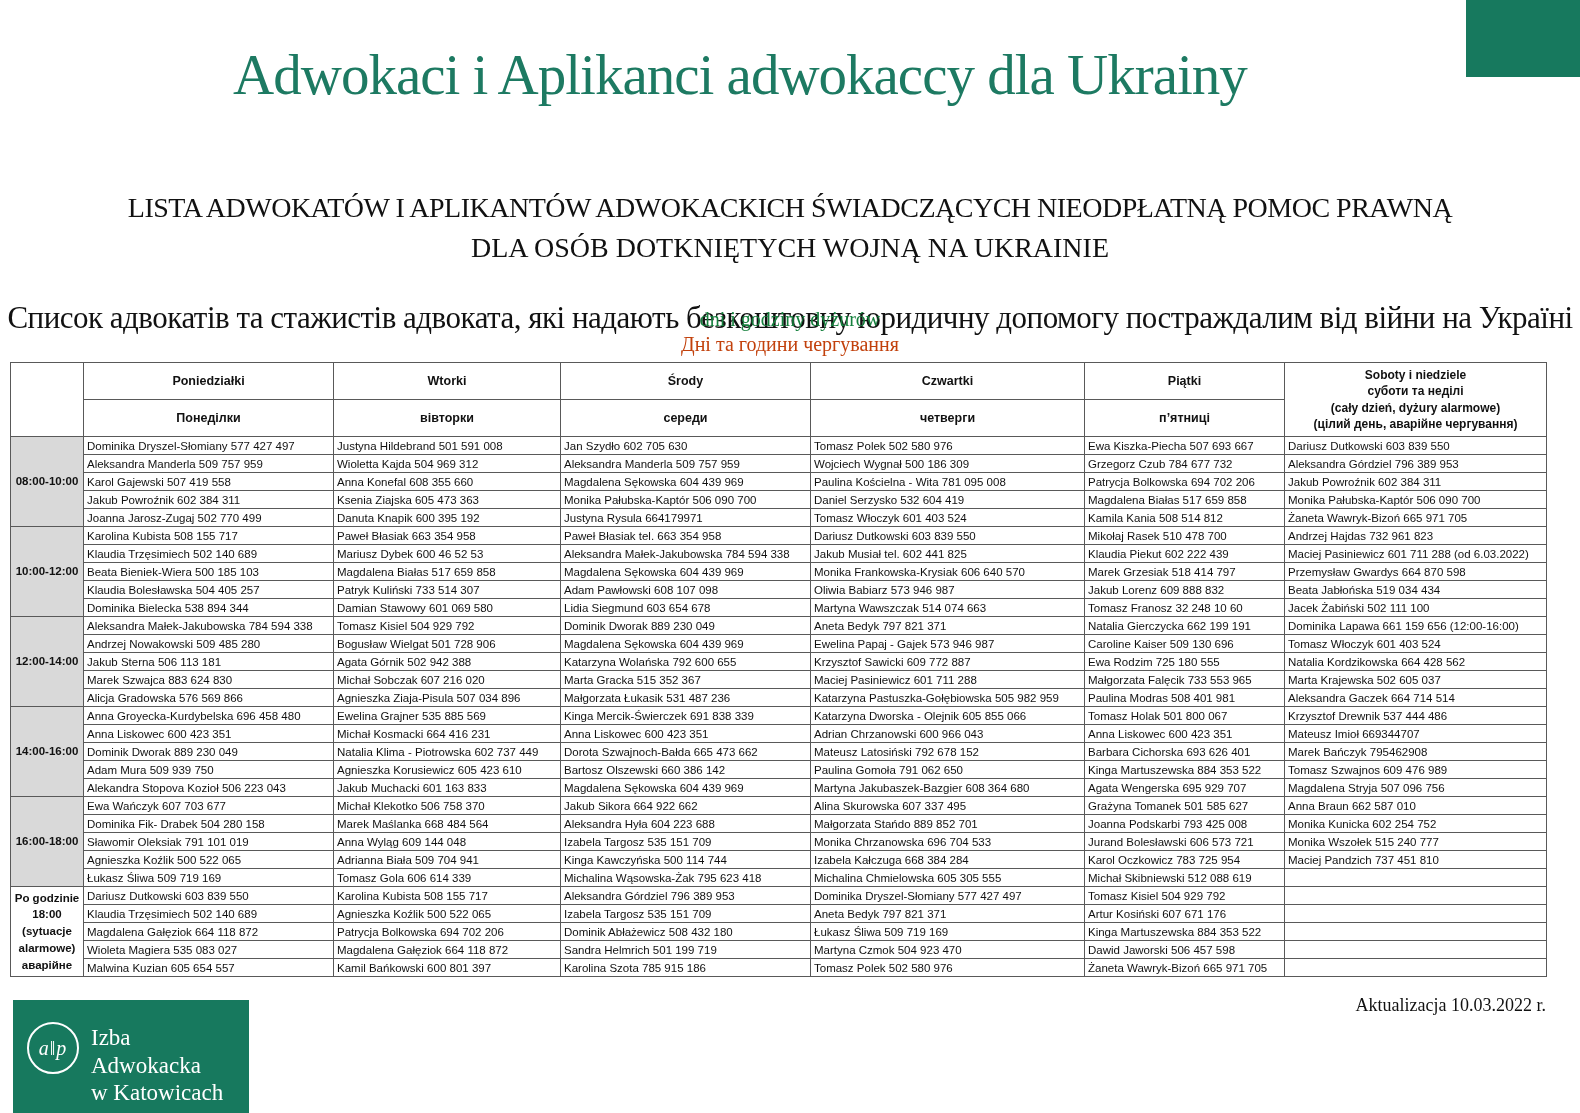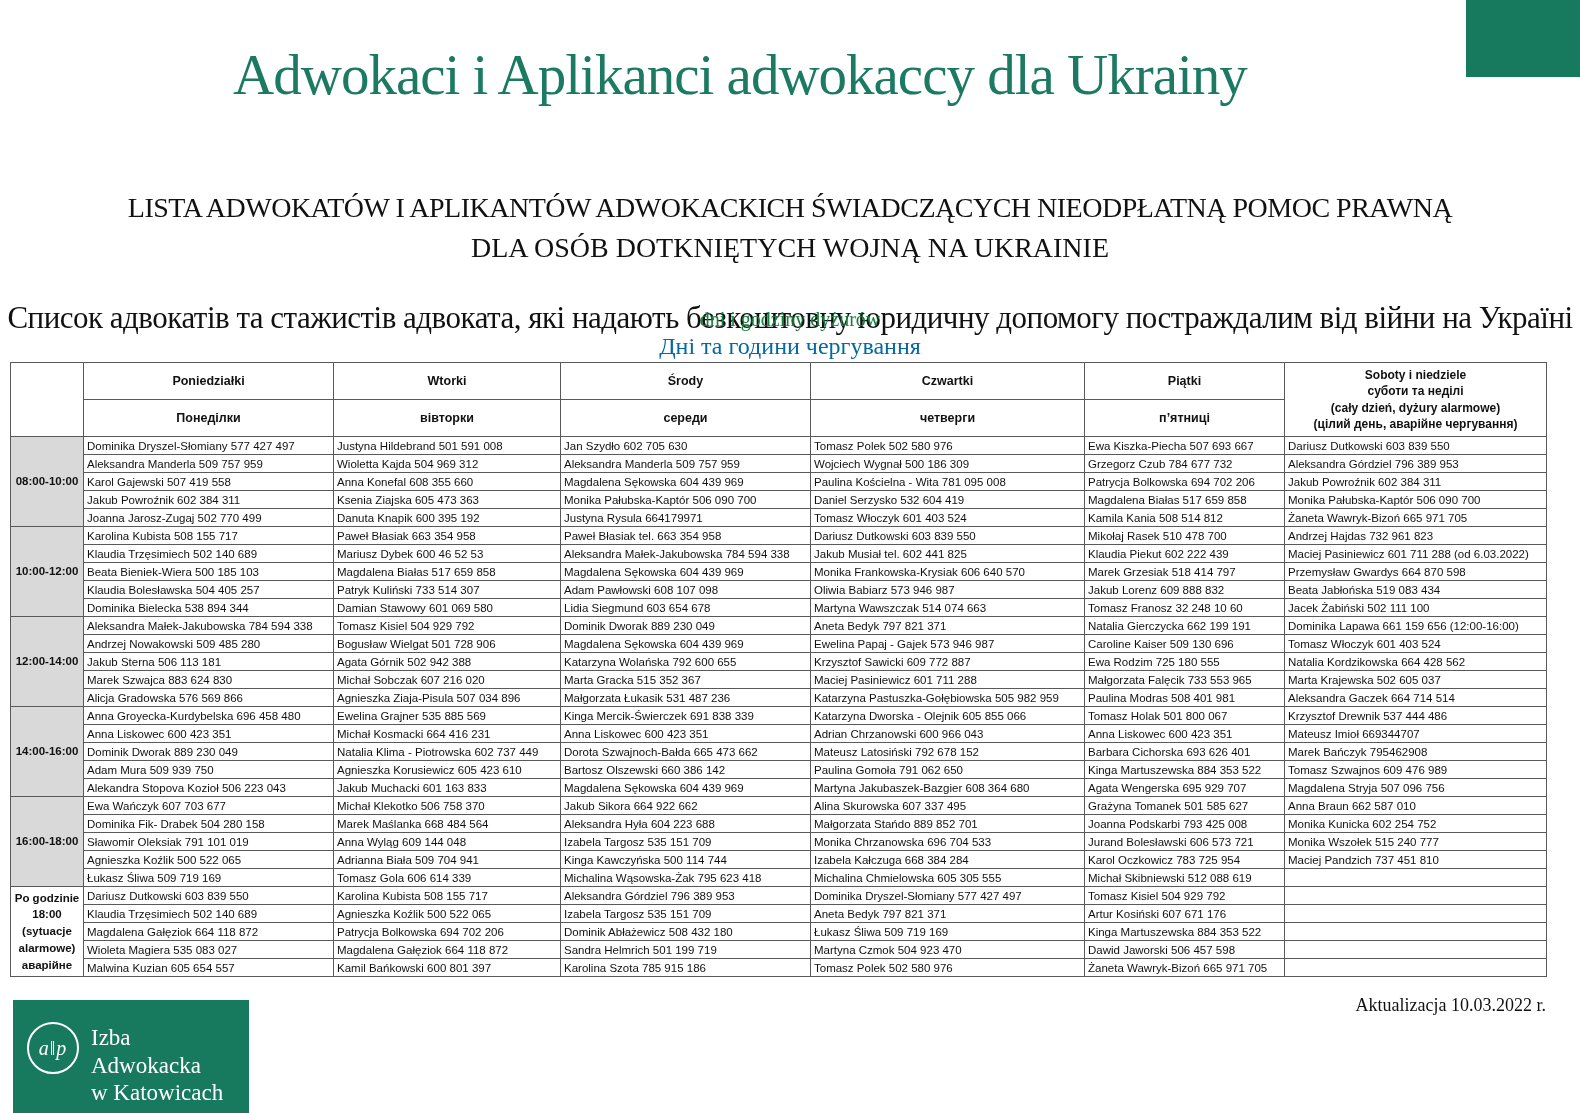--- a/index.html
+++ b/index.html
@@ -56,21 +56,21 @@
   .note-pl {
     position: absolute; top: 308px; left: 0; width: 1580px;
     text-align: center;
     font-family: "Liberation Serif", serif;
     font-size: 20px; color: #15803d;
   }
   .note-uk {
     position: absolute; top: 333px; left: 0; width: 1580px;
     text-align: center;
     font-family: "Liberation Serif", serif;
-    font-size: 24px; color: #0369a1;
+    font-size: 20px; color: #c2410c;
   }
   
   table.schedule {
     position: absolute; top: 362px; left: 10px;
     width: 1536px;
     border-collapse: collapse; table-layout: fixed;
     font-family: "Liberation Sans", sans-serif;
   }
   table.schedule col.c-time { width: 73px; }
   table.schedule col.c-mon  { width: 250px; }
@@ -240,21 +240,21 @@
           <td>Monika Frankowska-Krysiak 606 640 570</td>
           <td>Marek Grzesiak 518 414 797</td>
           <td>Przemysław Gwardys 664 870 598</td>
         </tr>
         <tr>
           <td>Klaudia Bolesławska 504 405 257</td>
           <td>Patryk Kuliński 733 514 307</td>
           <td>Adam Pawłowski 608 107 098</td>
           <td>Oliwia Babiarz 573 946 987</td>
           <td>Jakub Lorenz 609 888 832</td>
-          <td>Beata Jabłońska 519 083 434</td>
+          <td>Beata Jabłońska 519 034 434</td>
         </tr>
         <tr>
           <td>Dominika Bielecka 538 894 344</td>
           <td>Damian Stawowy 601 069 580</td>
           <td>Lidia Siegmund 603 654 678</td>
           <td>Martyna Wawszczak 514 074 663</td>
           <td>Tomasz Franosz 32 248 10 60</td>
           <td>Jacek Żabiński 502 111 100</td>
         </tr>
         <tr class="band-start">

